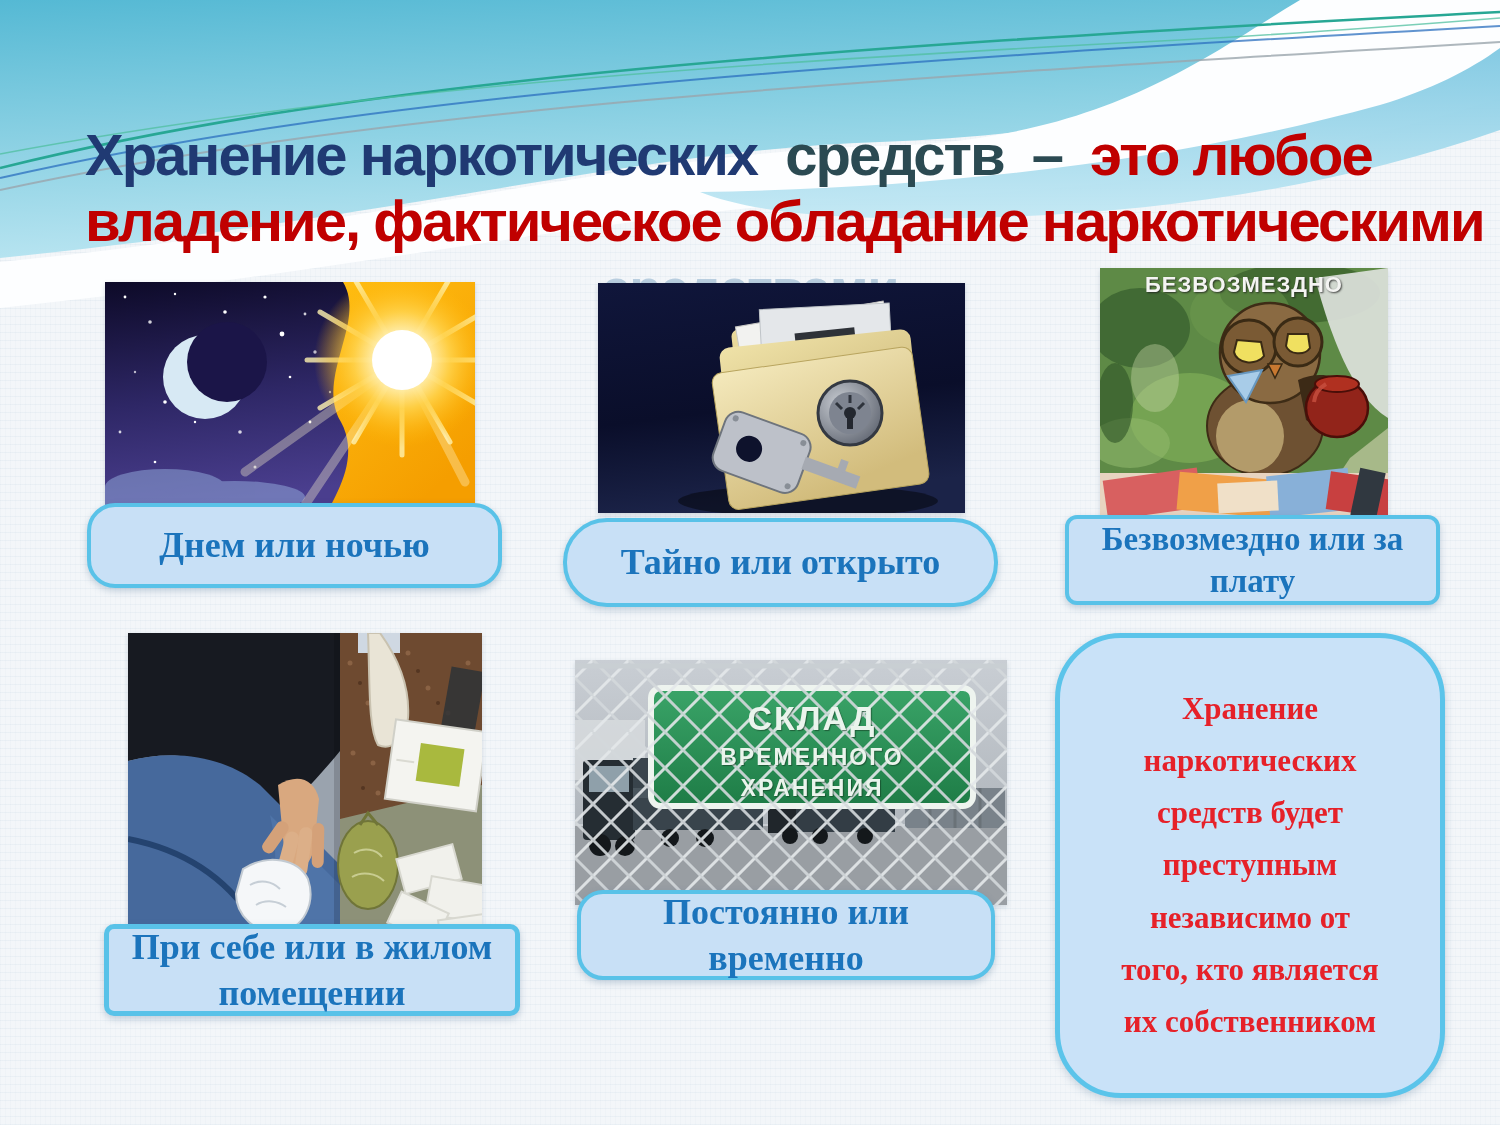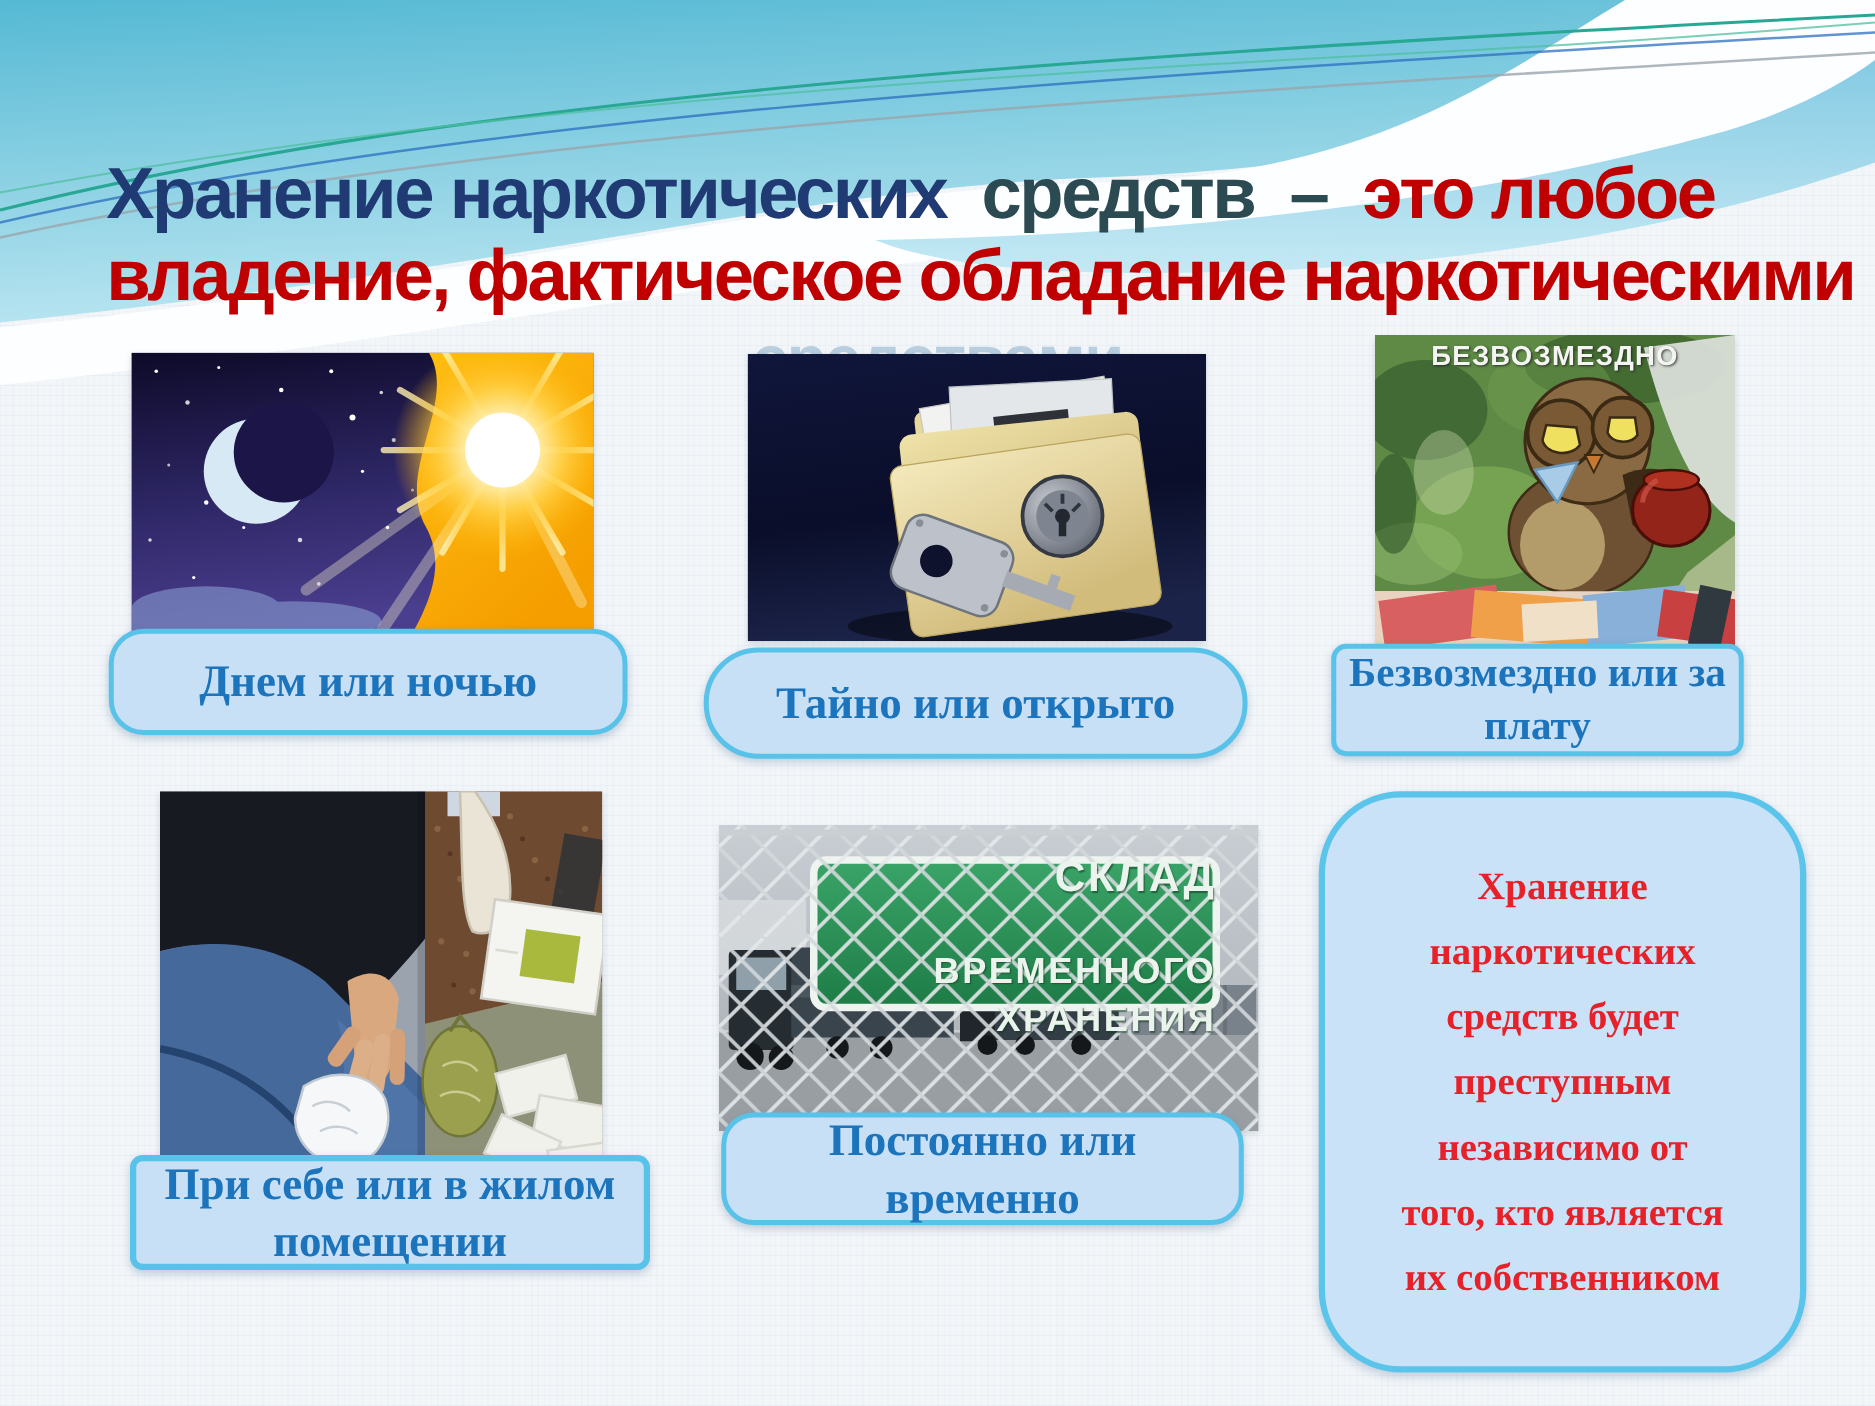--- a/index.html
+++ b/index.html
@@ -248,21 +248,21 @@
         <rect x="5" y="206" width="95" height="40" fill="#D86060" transform="rotate(-8 52 226)"></rect>
         <rect x="78" y="208" width="100" height="38" fill="#F0A048" transform="rotate(5 128 227)"></rect>
         <rect x="168" y="204" width="82" height="42" fill="#88B0D8" transform="rotate(-6 209 225)"></rect>
         <rect x="228" y="208" width="70" height="38" fill="#C84040" transform="rotate(8 263 227)"></rect>
         <rect x="118" y="214" width="60" height="30" fill="#F0E0C8" transform="rotate(-3 148 229)"></rect>
         <rect x="255" y="202" width="26" height="48" fill="#303840" transform="rotate(12 268 226)"></rect>
       </g>
     </svg>
   </div>
   <div class="overlay-caption" style="left:1100px;top:272px;width:288px;font-size:22px;letter-spacing:1px;">БЕЗВОЗМЕЗДНО</div>
-  <div class="pill" style="left:1065px;top:515px;width:330px;height:90px;border-radius:12px;font-size:33px;">
+  <div class="pill" style="left:1065px;top:515px;width:375px;height:90px;border-radius:12px;font-size:33px;">
     <div class="ln">Безвозмездно или за</div>
     <div class="ln">плату</div>
   </div>
 
   <div class="imgbox" style="left:128px;top:633px;width:354px;height:324px;">
     <svg viewBox="0 0 354 324" width="354" height="324">
       <rect width="354" height="324" fill="#8A93A0"></rect>
       <rect x="0" y="0" width="212" height="324" fill="#9AA3AE"></rect>
       <path d="M0,0 L212,0 L212,118 C186,150 166,168 148,188 L112,148 C80,120 40,118 0,128 Z" fill="#171A21"></path>
       <path d="M0,128 C45,116 95,122 132,152 L212,232 L212,324 L0,324 Z" fill="#46699C"></path>
@@ -360,23 +360,23 @@
         <circle cx="290" cy="176" r="8" fill="#14181B"></circle>
       <rect x="330" y="128" width="100" height="40" fill="#79828A"></rect>
       <line x1="355" y1="128" x2="355" y2="168" stroke="#6A7278" stroke-width="3"></line>
       <line x1="380" y1="128" x2="380" y2="168" stroke="#6A7278" stroke-width="3"></line>
       <line x1="405" y1="128" x2="405" y2="168" stroke="#6A7278" stroke-width="3"></line>
       <rect x="76" y="28" width="322" height="118" rx="10" fill="url(#g_sign)" stroke="#EEF4EF" stroke-width="6"></rect>
       <rect width="432" height="245" fill="url(#mesh)" opacity="0.9"></rect>
       <line x1="0" y1="6" x2="432" y2="6" stroke="#C9CFD3" stroke-width="5"></line>
     </svg>
   </div>
-  <div class="sign-text" style="left:651px;top:680px;width:322px;text-align:right;">
+  <div class="sign-text" style="left:651px;top:696px;width:322px;">
     <div style="font-size:34px;">СКЛАД</div>
-    <div style="font-size:29px;margin-top:32px;">ВРЕМЕННОГО ХРАНЕНИЯ</div>
+    <div style="font-size:23px;">ВРЕМЕННОГО ХРАНЕНИЯ</div>
   </div>
   <div class="pill" style="left:577px;top:890px;width:418px;height:90px;border-radius:26px;font-size:36px;align-items:center;">
     <div class="ln">Постоянно или</div>
     <div class="ln">временно</div>
   </div>
 
   <div class="note-bubble">
     <div class="ln">Хранение</div>
     <div class="ln">наркотических</div>
     <div class="ln">средств будет</div>

